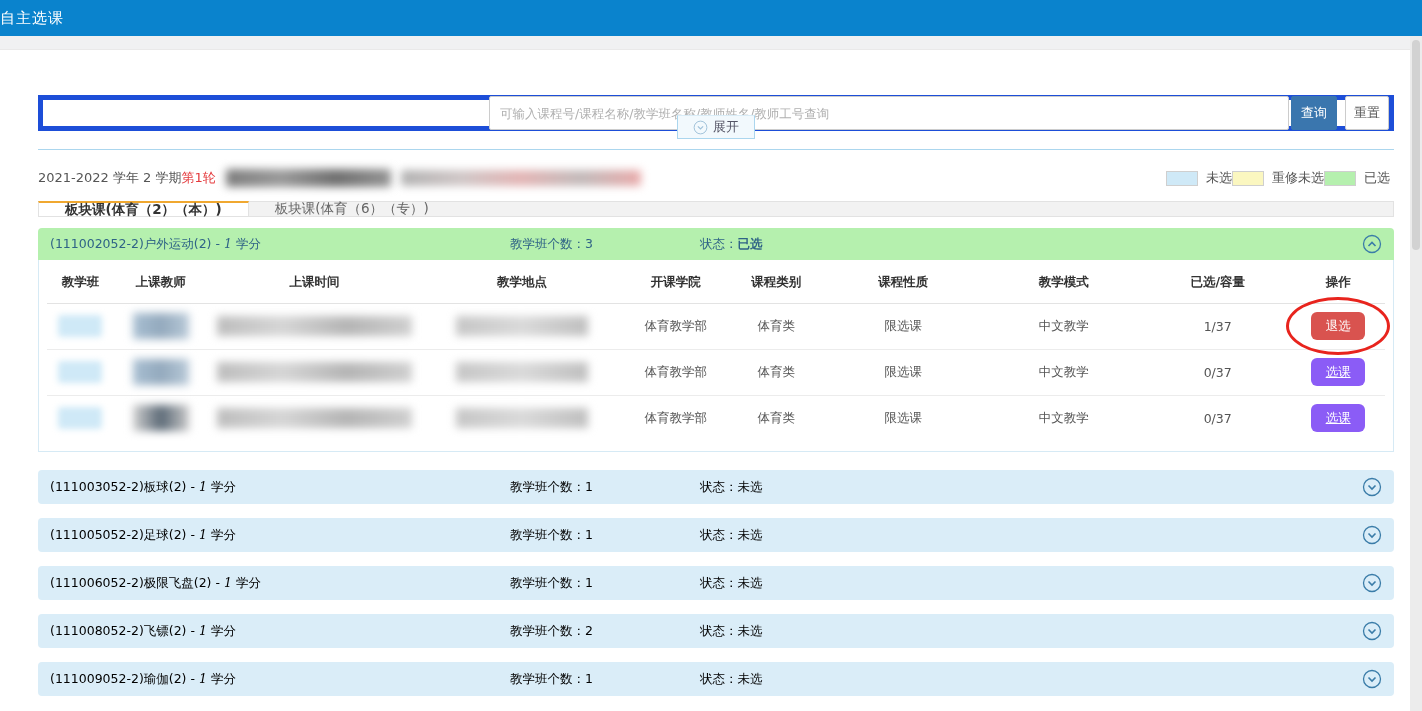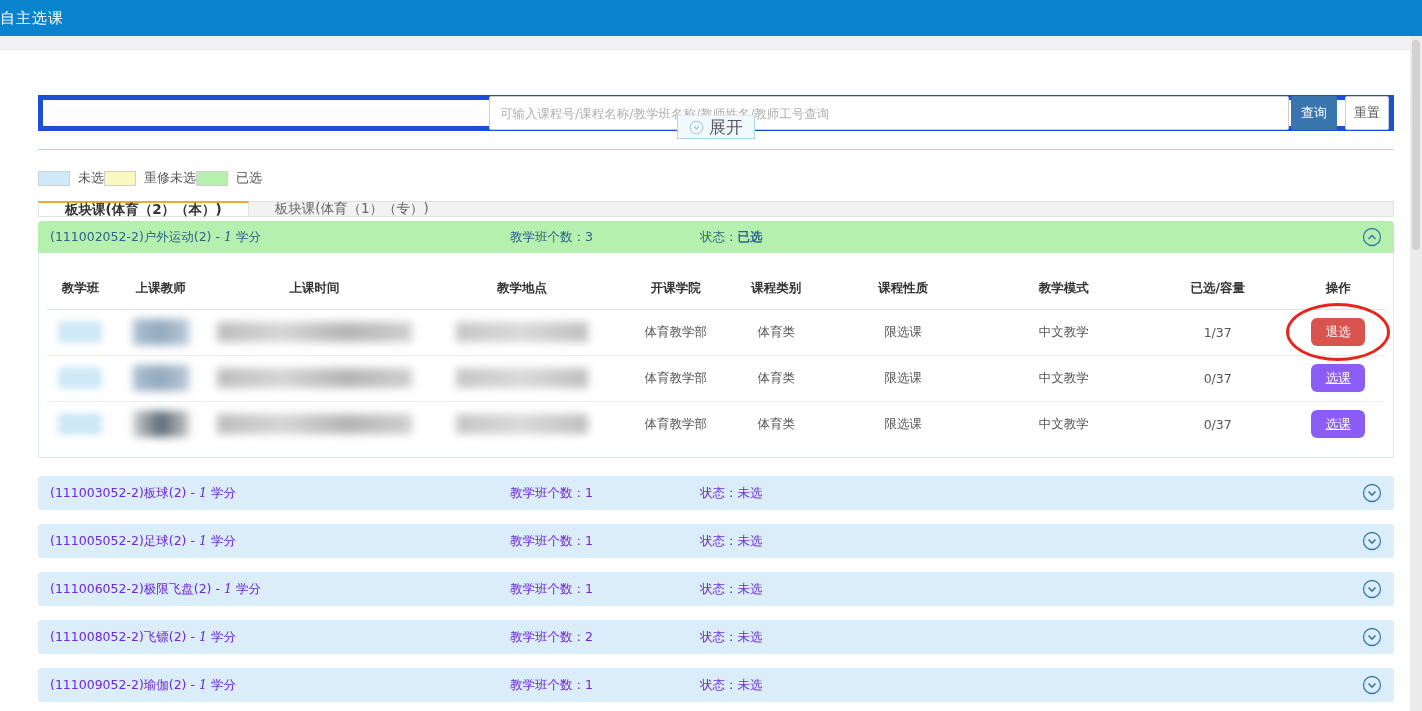--- a/index.html
+++ b/index.html
@@ -29,54 +29,54 @@
     font-size:12.5px; color:#333; font-family:"DejaVu Sans",sans-serif; outline:none;
   }
   .search-input::placeholder { color:#b0b0b0; }
   .btn { display:inline-flex; align-items:center; justify-content:center; cursor:pointer;
     font-size:13px; border-radius:2px; }
   .btn-query { width:46px; height:34px; background:#3a76ae; color:#fff; border:1px solid #3a76ae; margin-left:2px; }
   .btn-reset { width:44px; height:34px; background:#fff; color:#555; border:1px solid #ccc; margin-left:8px; }
   .expand-tab {
     position:absolute; left:50%; bottom:-13px; transform:translateX(-50%);
     width:78px; height:24px; background:#f2f9fd; border:1px solid #abd6ee; border-top:1px solid #d8ecf7;
-    display:flex; align-items:center; justify-content:center; gap:5px; font-size:17px; color:#556; cursor:pointer; z-index:5;
+    display:flex; align-items:center; justify-content:center; gap:5px; font-size:13px; color:#556; cursor:pointer; z-index:5;
   }
   .section-divider { border-top:1px solid #abd6ee; margin-top:18px; }
   
   .info-bar { margin-top:13px; height:30px; display:flex; align-items:center; justify-content:space-between; }
   .info-left { display:flex; align-items:center; gap:10px; font-size:13px; color:#555; }
   .round-red { color:#e4393c; }
   .blurblock { filter:blur(4px); border-radius:2px; }
   .blur-a { width:165px; height:18px; background:linear-gradient(90deg,#7d7d7d,#9a9a9a,#6f6f6f,#959595); }
   .blur-b { width:240px; height:16px; background:linear-gradient(90deg,#b2b2b2,#cfc6c6,#e3b4b4,#c2baba,#e9aaaa); }
   .legend { display:flex; align-items:center; font-size:13px; color:#555; padding-right:4px; }
   .legend-item { display:flex; align-items:center; gap:8px; }
   .legend-swatch { width:32px; height:15px; border:1px solid #cfcfcf; }
   
   .tabstrip { margin-top:8px; background:#f2f2f2; border:1px solid #e2e2e2; height:16px; display:flex; }
   .tab { padding:0 26px; display:flex; align-items:center; font-size:13.5px; color:#666; cursor:pointer; }
   .tab.active {
     background:#fff; color:#333; font-weight:bold;
     border-top:2px solid #f0a830; border-right:1px solid #e2e2e2; margin-top:-1px; margin-left:-1px; border-left:1px solid #e2e2e2;
   }
   
-  .course-panel { margin-top:4px; }
+  .course-panel { margin-top:11px; }
   .panel-head {
     height:32px; display:flex; align-items:center; padding:0 12px; border-radius:4px 4px 0 0;
     font-size:12.5px; cursor:pointer;
   }
   .panel-head.selected { background:#b5f0ae; color:#2f6386; }
-  .panel-head.unselected { background:#daedf8; color:#6d28d9; border-radius:4px; margin-top:14px; height:34px; }
+  .panel-head.unselected { background:#daedf8; color:#000000; border-radius:4px; margin-top:14px; height:34px; }
   .panel-title { display:inline-block; min-width:460px; }
   .panel-count { display:inline-block; min-width:190px; }
   .credit-num { font-style:italic; font-family:"DejaVu Serif", serif; }
   .status-strong { font-weight:bold; }
   .panel-chevron { margin-left:auto; width:20px; height:20px; color:#3a7ca8; flex:none; }
-  .panel-body { border:1px solid #d6eaf5; border-top:none; background:#fff; padding:16px 8px 10px 8px; }
+  .panel-body { border:1px solid #d6eaf5; border-top:none; background:#fff; padding:3px 8px 10px 8px; }
   
   table.classes { width:100%; border-collapse:collapse; table-layout:fixed; }
   table.classes th {
     height:40px; font-size:12.5px; color:#333; font-weight:600; text-align:center;
     border-bottom:1px solid #e3e3e3; padding:0 4px;
   }
   table.classes td {
     height:46px; font-size:12.5px; color:#555; text-align:center;
     border-bottom:1px solid #ececec; padding:0 4px;
   }
@@ -124,39 +124,44 @@
             <circle cx="10" cy="10" r="8.5" fill="none" stroke="currentColor" stroke-width="1.3"></circle>
             <polyline points="6.5,8.5 10,12 13.5,8.5" fill="none" stroke="currentColor" stroke-width="1.6"></polyline>
           </svg>
       </span>
       <span>展开</span>
     </div>
   </div>
   <div class="section-divider"></div>
 
   <div class="info-bar">
+    <div class="info-left">
+      <span><span>2021-2022 学年 2 学期</span><span class="round-red">第1轮</span></span>
+      <span class="blurblock blur-a"></span>
+      <span class="blurblock blur-b"></span>
+    </div>
     <div class="legend">
       <div class="legend-item">
         <span class="legend-swatch" style="background: rgb(207, 233, 247);"></span>
         <span>未选</span>
       </div>
       <div class="legend-item">
         <span class="legend-swatch" style="background: rgb(251, 247, 192);"></span>
         <span>重修未选</span>
       </div>
       <div class="legend-item">
         <span class="legend-swatch" style="background: rgb(181, 240, 174);"></span>
         <span>已选</span>
       </div>
     </div>
   </div>
 
   <div class="tabstrip">
     <div class="tab active">板块课(体育（2）（本）)</div>
-    <div class="tab">板块课(体育（1）（专）)</div>
+    <div class="tab">板块课(体育（6）（专）)</div>
   </div>
 
   <div class="course-panel">
     <div class="panel-head selected">
       <span class="panel-title">
         <span>(111002052-2)户外运动(2) -</span>
         <span class="credit-num">1</span>
         <span>学分</span>
       </span>
       <span class="panel-count">教学班个数：3</span>

